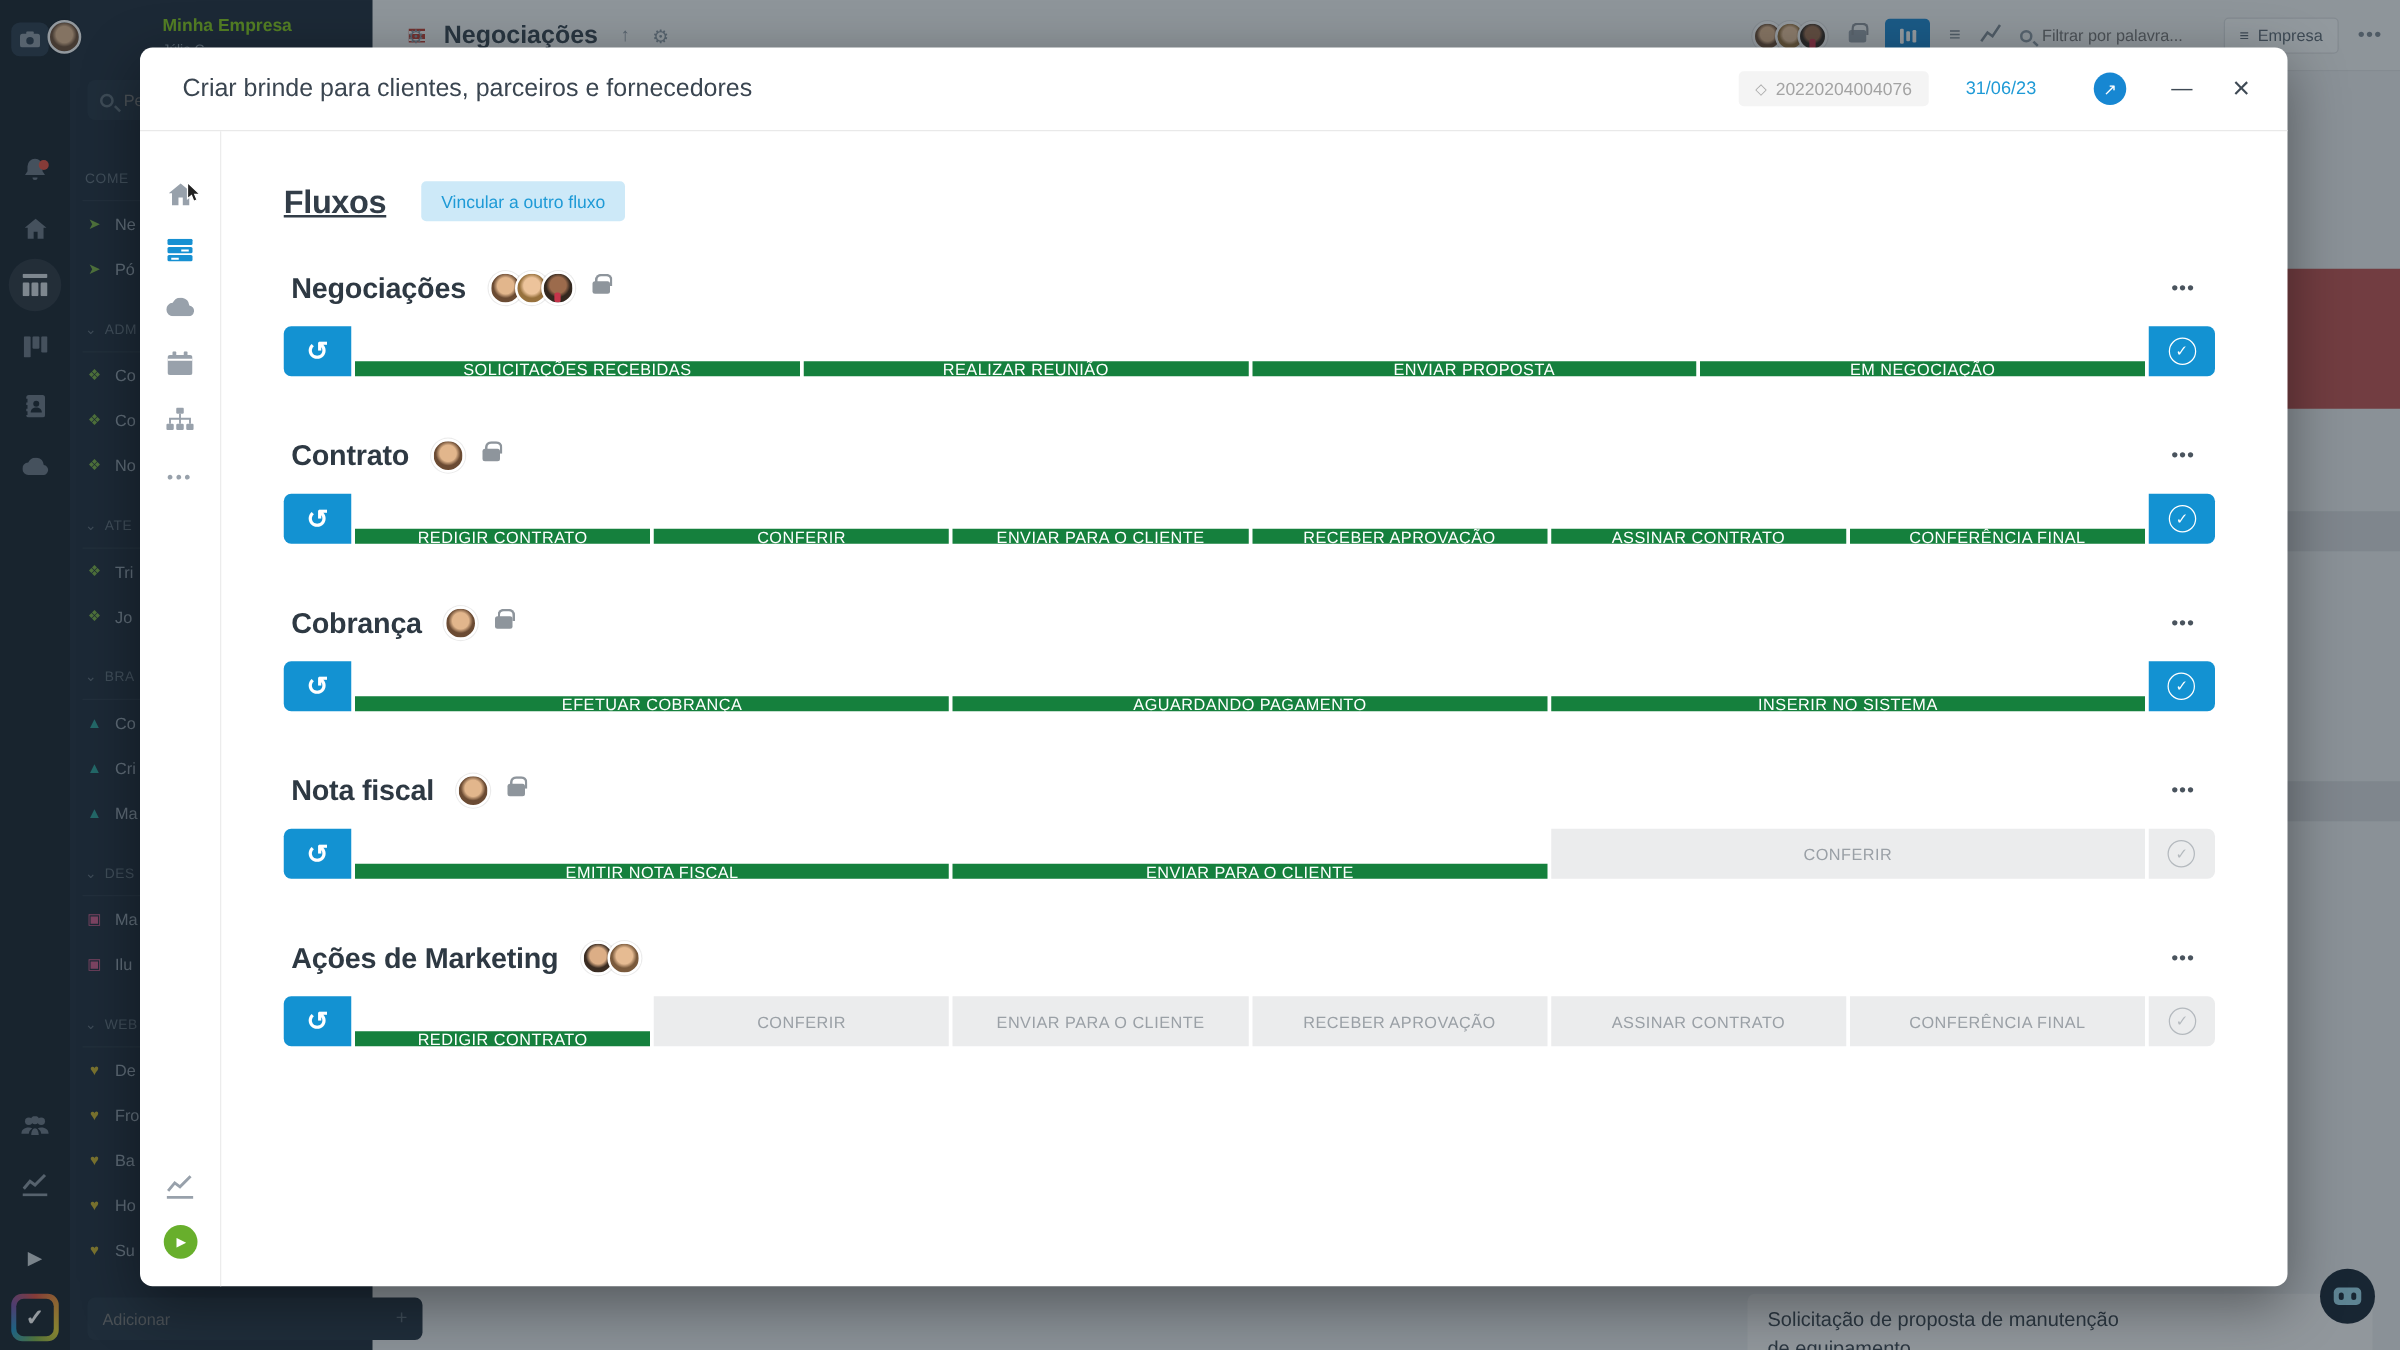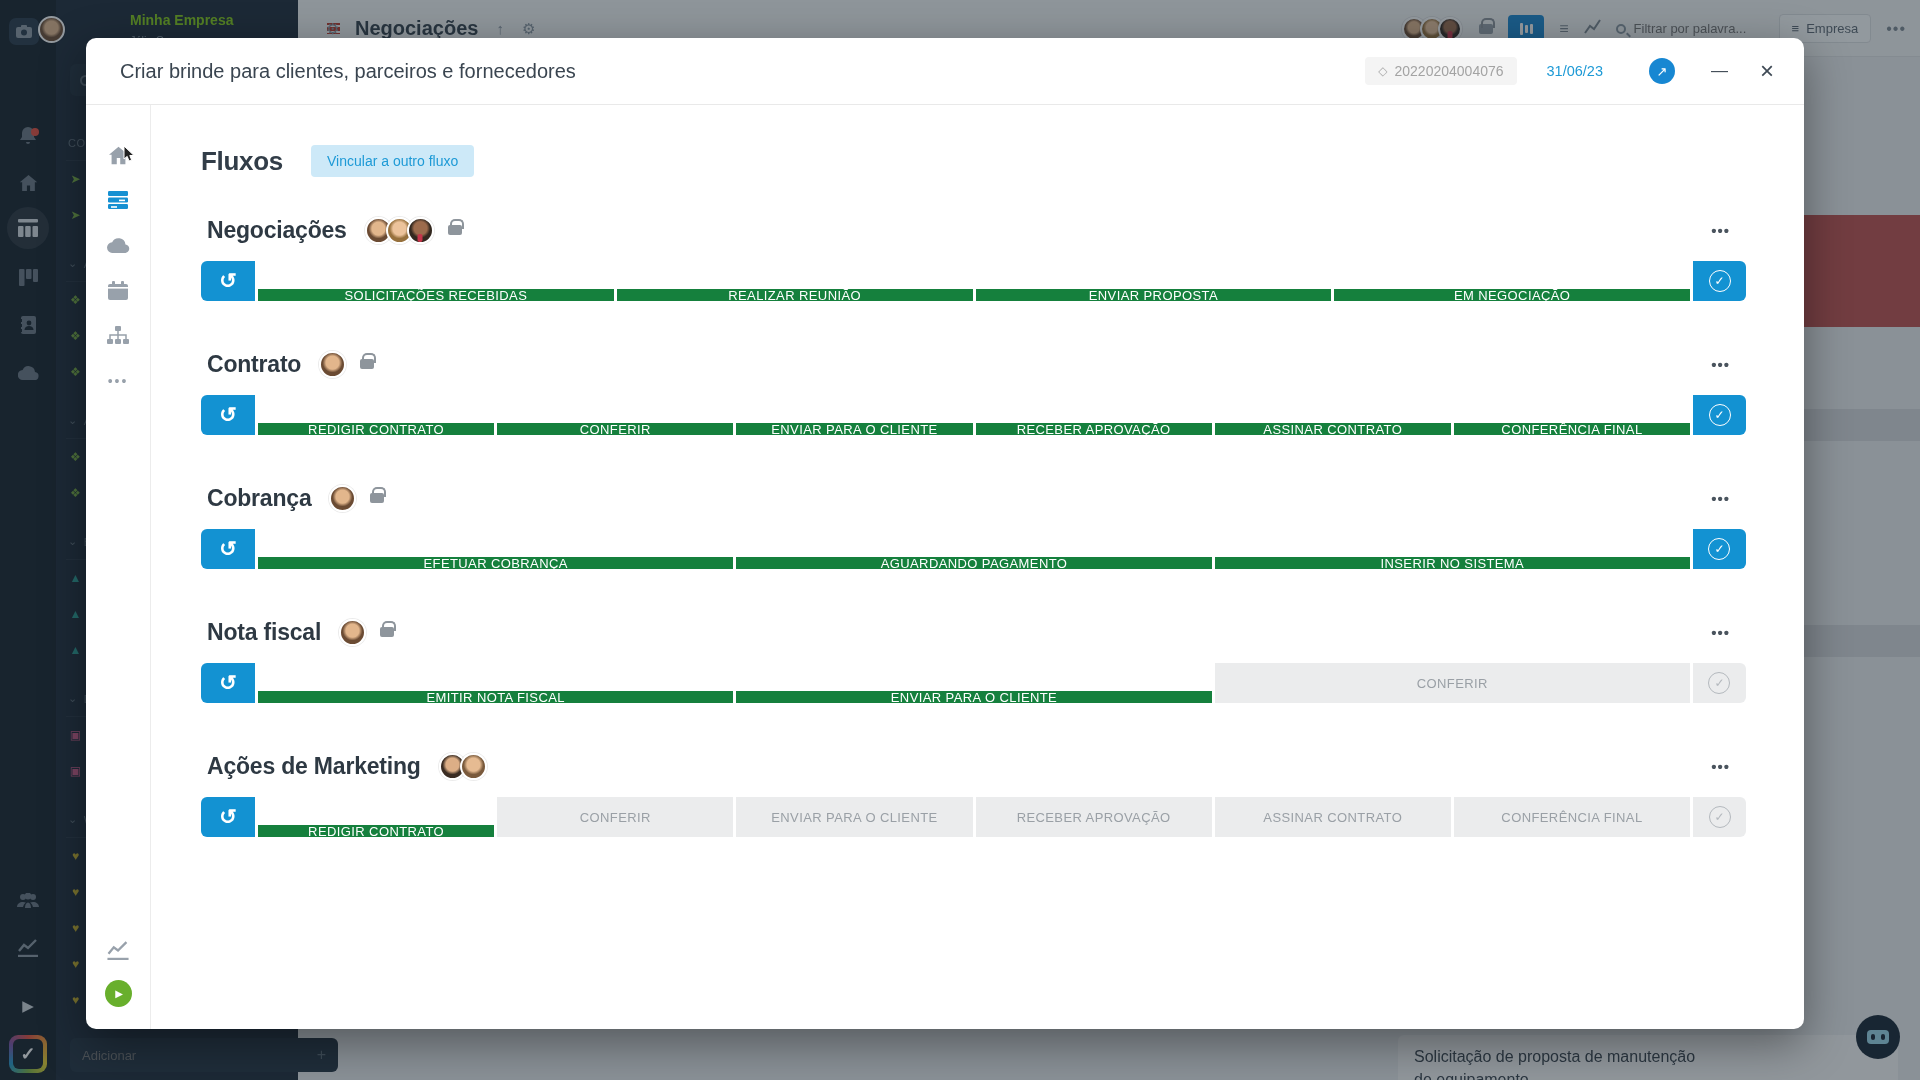--- a/index.html
+++ b/index.html
@@ -95,21 +95,21 @@
   .robot { position:absolute; left:1558px; top:958px; width:44px; height:44px; border-radius:50%; background:#152433;
     display:flex; align-items:center; justify-content:center; }
   .robot-face { width:22px; height:14px; background:#9ad7ea; border-radius:4px; position:relative; }
   .robot-face::before, .robot-face::after { content:""; position:absolute; top:4px; width:4px; height:6px; border-radius:2px; background:#152433; }
   .robot-face::before{ left:4px; } .robot-face::after{ right:4px; }
 
   
   .overlay { position:absolute; inset:0; background:rgba(30,41,52,.48); z-index:5; }
 
   
-  .modal { position:absolute; left:86px; top:38px; width:1718px; height:991px; background:#fff; border-radius:10px;
+  .modal { position:absolute; left:112px; top:38px; width:1718px; height:991px; background:#fff; border-radius:10px;
     box-shadow:0 14px 46px rgba(0,0,0,.4); z-index:10; display:flex; flex-direction:column; }
   .m-header { height:67px; border-bottom:1px solid #e9e9e9; display:flex; align-items:center; padding:0 30px 0 34px; flex:0 0 auto;}
   .m-title { font-size:20px; color:#3a4550; }
   .m-spacer { flex:1; }
   .code-pill { background:#f4f4f4; border-radius:4px; padding:6px 13px; color:#a3a3a3; font-size:14px;
     display:flex; align-items:center; gap:7px; }
   .code-pill .tagic { font-size:12px; color:#ababab; }
   .m-date { color:#1e9ad6; font-size:14.5px; margin-left:30px; }
   .m-share { width:26px; height:26px; border-radius:50%; background:#1787d2; color:#fff; font-size:13px;
     display:flex; align-items:center; justify-content:center; margin-left:46px; }
@@ -121,21 +121,21 @@
     padding:28px 0 22px; position:relative; flex:0 0 auto; }
   .mr-ic { height:45px; display:flex; align-items:center; justify-content:center; width:100%; color:#98a1ab; }
   .mr-dots { color:#98a1ab; font-size:14px; letter-spacing:2px; }
   .mr-bottom { margin-top:auto; display:flex; flex-direction:column; align-items:center; gap:16px; }
   .playbtn { width:27px; height:27px; border-radius:50%; background:#68af2c; color:#fff; display:flex; align-items:center;
     justify-content:center; font-size:10px; padding-left:2px; }
   .cursor-arrow { position:absolute; left:37px; top:41px; }
 
   .m-content { flex:1; padding:40px 58px 0 50px; overflow:hidden; }
   .fluxos-row { display:flex; align-items:center; gap:28px; margin-bottom:36px; }
-  .fluxos-title { font-size:26px; font-weight:bold; color:#323d48; letter-spacing:-.3px; }
+  .fluxos-title { font-size:26px; font-weight:bold; color:#323d48; letter-spacing:-.3px;text-decoration:underline; }
   .linkbtn { background:#cde9f8; color:#1e9ad6; font-size:14px; border:none; border-radius:4px; padding:8px 16px;
     font-family:"Liberation Sans", sans-serif; }
 
   .flow-sec { margin-bottom:46px; }
   .fs-head { display:flex; align-items:center; height:34px; margin:0 6px 14px 6px; }
   .fs-name { font-size:23px; font-weight:bold; color:#2e3943; letter-spacing:-.2px; }
   .fs-avs { display:flex; margin-left:18px; }
   .av { width:27px; height:27px; border-radius:50%; border:2px solid #fff; box-shadow:0 0 0 1px rgba(0,0,0,.08);
     position:relative; overflow:hidden; flex:0 0 auto; }
   .fs-avs .av + .av { margin-left:-6px; }

